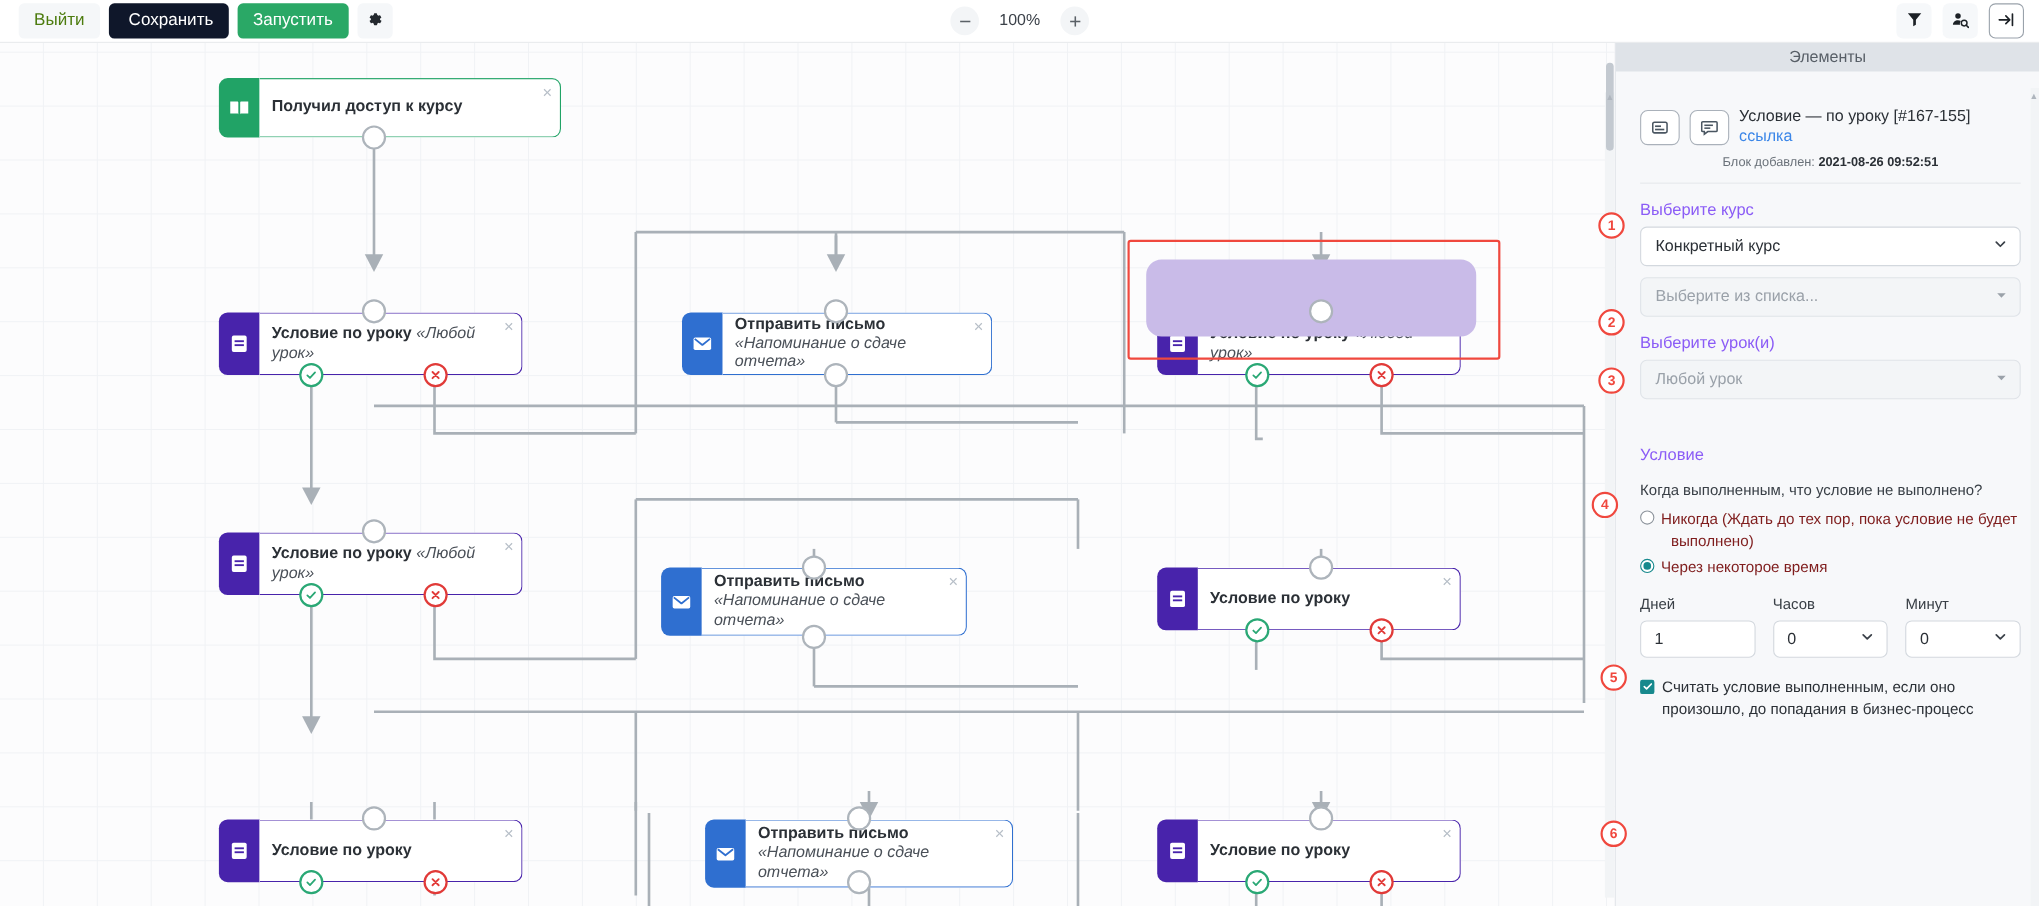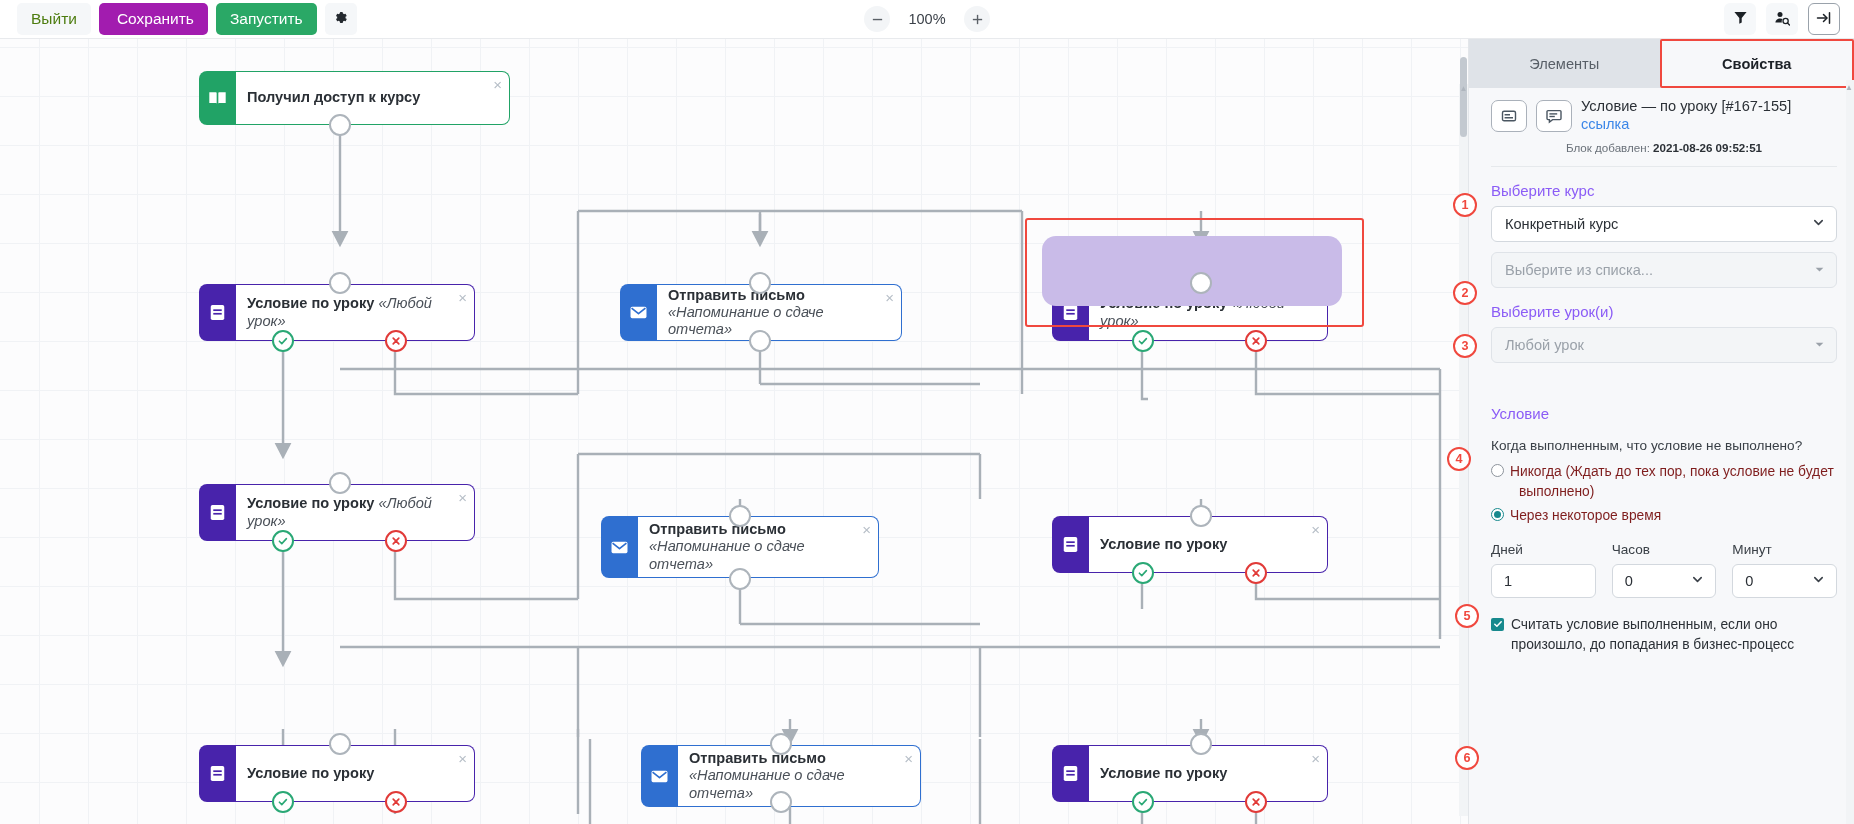--- a/index.html
+++ b/index.html
@@ -17,21 +17,21 @@
     background:#ffffff;border-bottom:1px solid #e8eaed;
     display:flex;align-items:center;box-sizing:border-box;z-index:40;
   }
   .tb-left{display:flex;align-items:center;gap:8px;padding-left:17px;}
   .btn{
     border:none;border-radius:5px;font-size:15.5px;cursor:pointer;
     font-family:"Liberation Sans", sans-serif;line-height:1;
     padding:8px 14px;white-space:nowrap;
   }
   .btn-exit{background:#f5f7f9;color:#4d7c0f;}
-  .btn-save{background:#a21caf;color:#fff;padding-left:18px;}
+  .btn-save{background:#0f172a;color:#fff;padding-left:18px;}
   .btn-run{background:#2aa866;color:#fff;}
   .btn-gear{
     background:#f5f7f9;color:#24292f;width:32px;height:32px;
     display:flex;align-items:center;justify-content:center;padding:0;border-radius:5px;
   }
   .tb-center{
     position:absolute;left:50%;transform:translateX(-50%);
     display:flex;align-items:center;gap:16px;
   }
   .zoom-btn{
@@ -115,21 +115,21 @@
   .sel-glow{
     position:absolute;background:#c9bbe8;border-radius:14px;z-index:2;
   }
 
   
   .panel{
     position:absolute;right:0;top:39px;width:386px;height:785px;
     background:#f7f8fa;border-left:1px solid #e3e6ea;box-sizing:border-box;
     z-index:20;
   }
-  .tabs{display:flex;height:49px;background:#dfe3e8;}
+  .tabs{display:flex;height:26px;background:#dfe3e8;}
   .tab{
     flex:1;display:flex;align-items:center;justify-content:center;
     font-size:14.6px;color:#585f67;cursor:pointer;box-sizing:border-box;
   }
   .tab.active{
     background:#f7f8fa;color:#1d2228;font-weight:bold;
     border:2px solid #f0483e;border-radius:2px;
   }
   .panel-scroll{
     position:absolute;left:0;top:41px;width:386px;height:744px;overflow:hidden;
@@ -582,21 +582,20 @@
 
     <div class="vscroll"></div>
     <div class="vthumb"></div>
     <div class="vcap">▲</div>
   </div>
 
   <div class="panel">
 
     <div class="tabs">
       <div class="tab">Элементы</div>
-      <div class="tab active">Свойства</div>
     </div>
 
     <div class="panel-scroll">
 
       <div class="blk-head">
         <div class="blk-ic">
           <svg width="16" height="16" viewBox="0 0 16 16" fill="currentColor">
               <rect x="1.5" y="3.2" width="13" height="9.6" rx="1.6" fill="none" stroke="currentColor" stroke-width="1.4"></rect>
               <rect x="3.6" y="6" width="5.4" height="1.5"></rect>
               <rect x="3.6" y="9" width="8.4" height="1.5"></rect>

